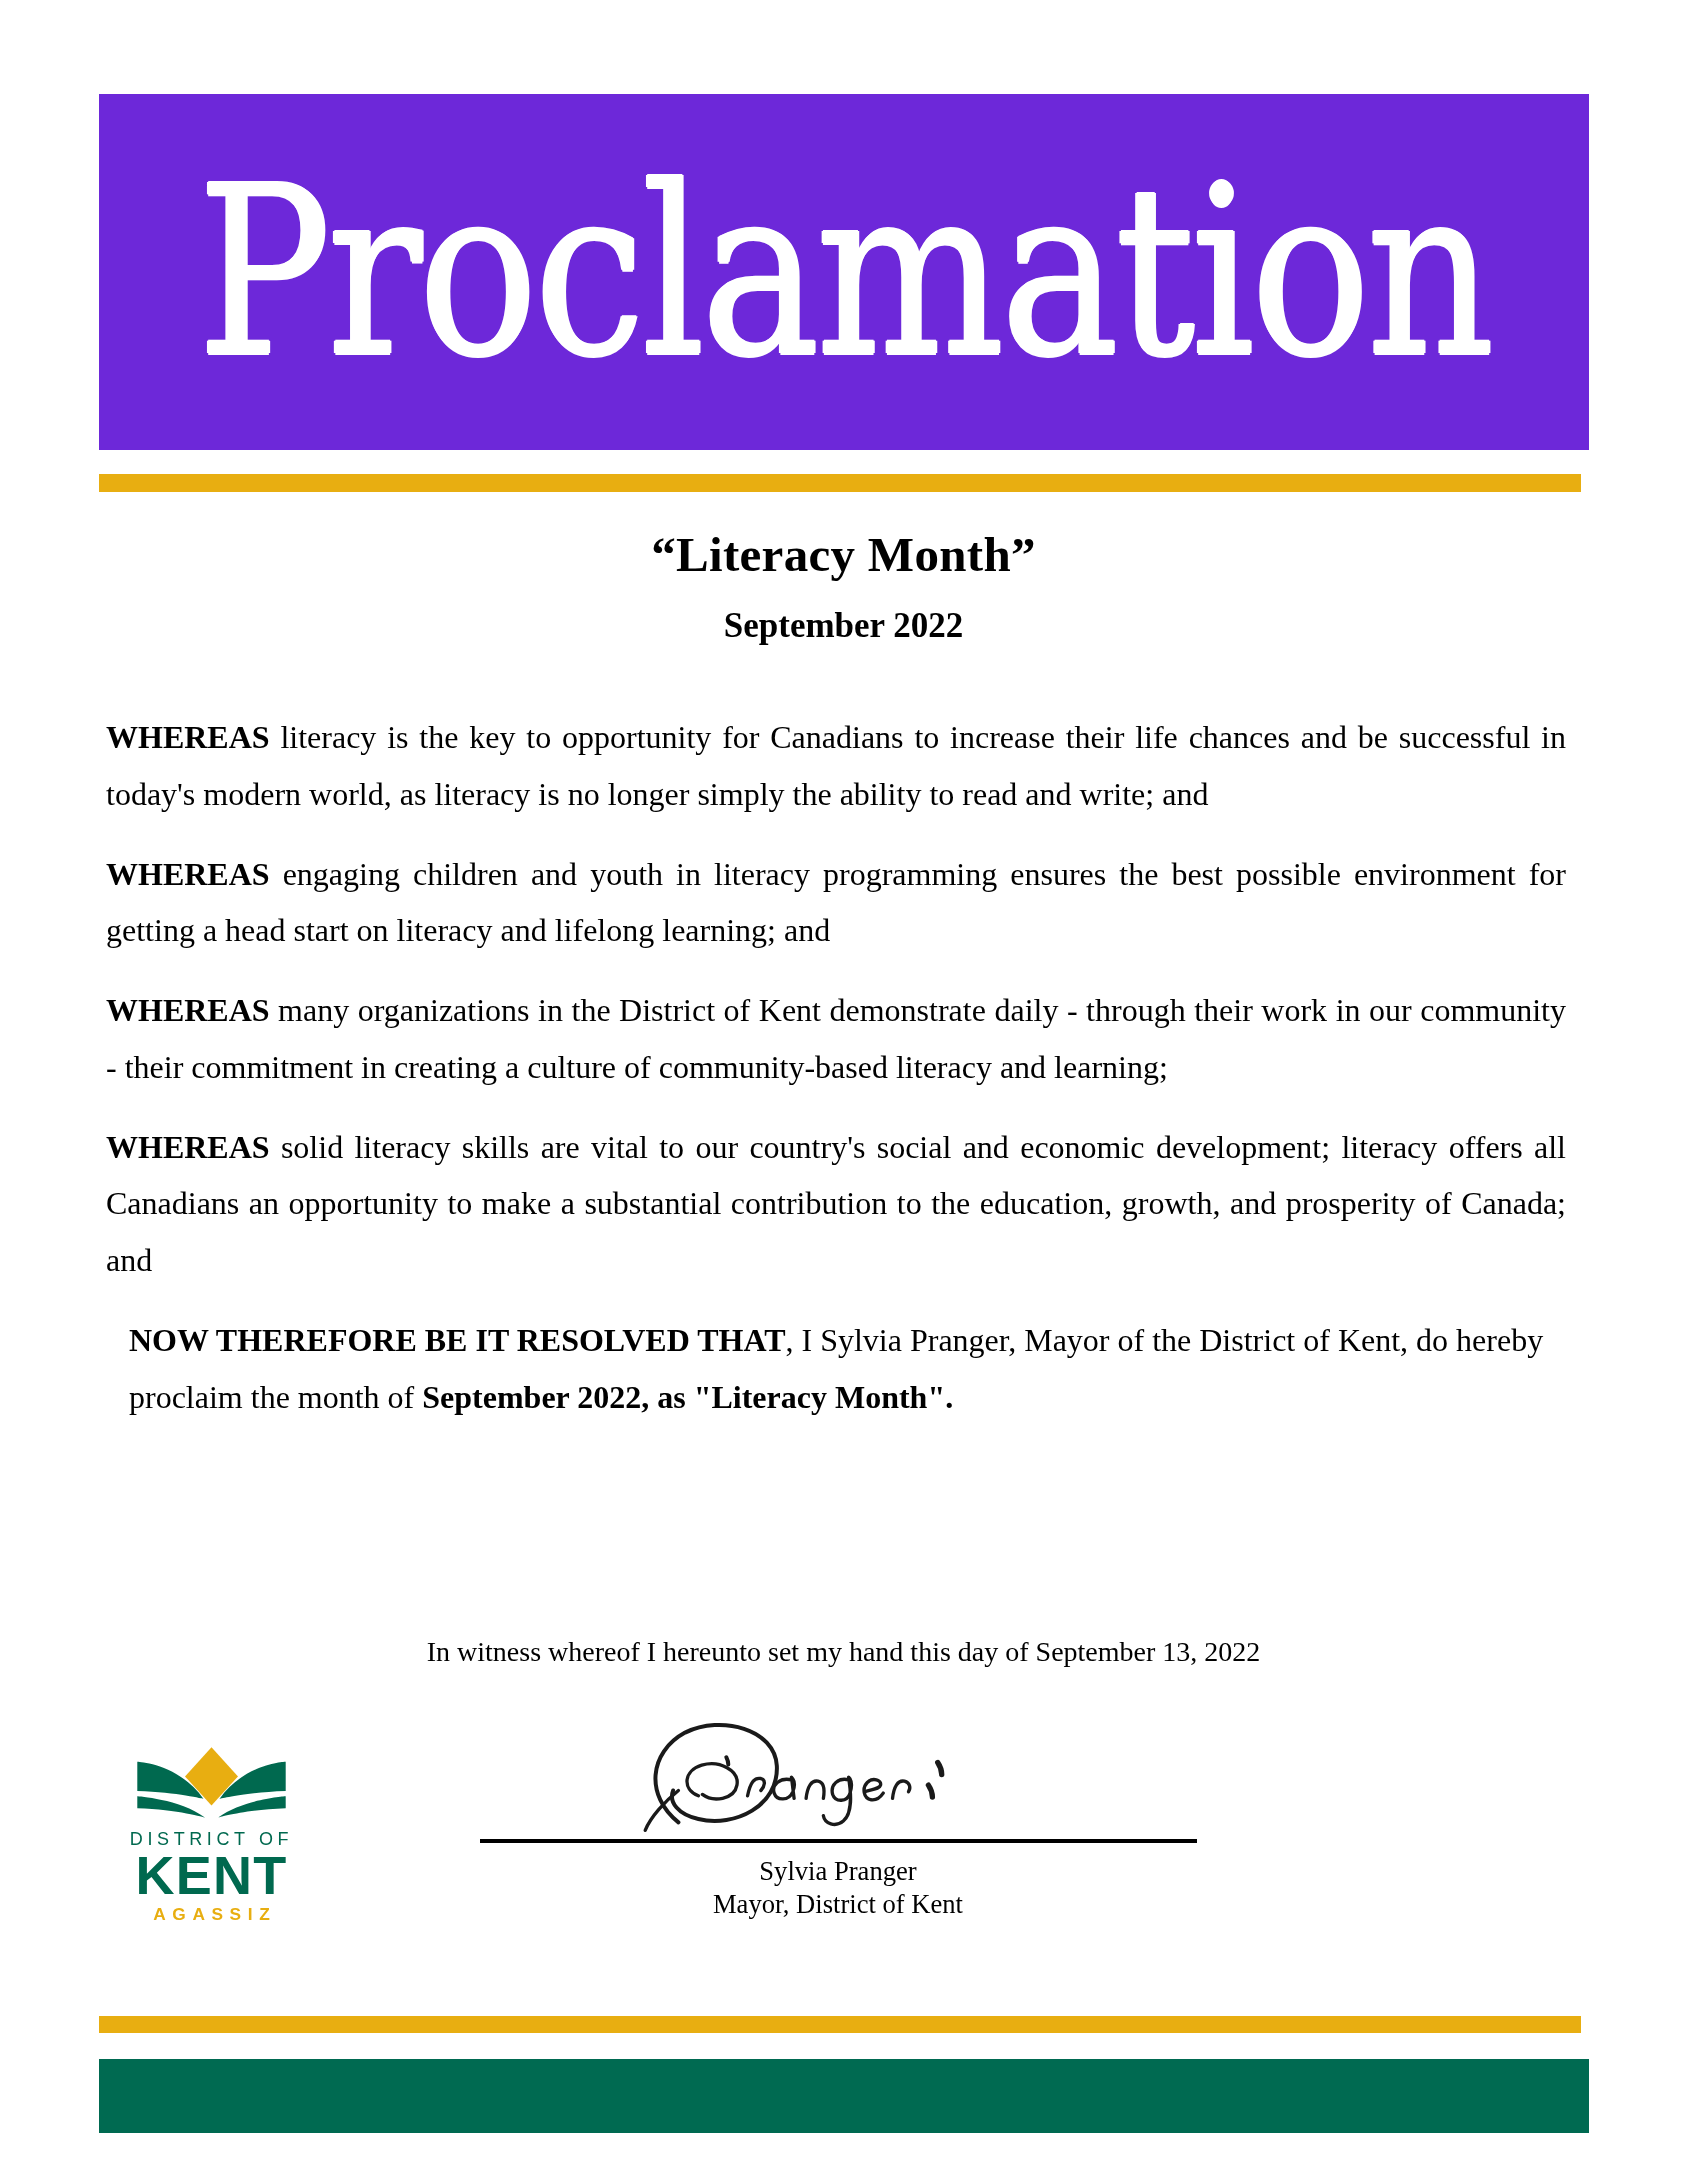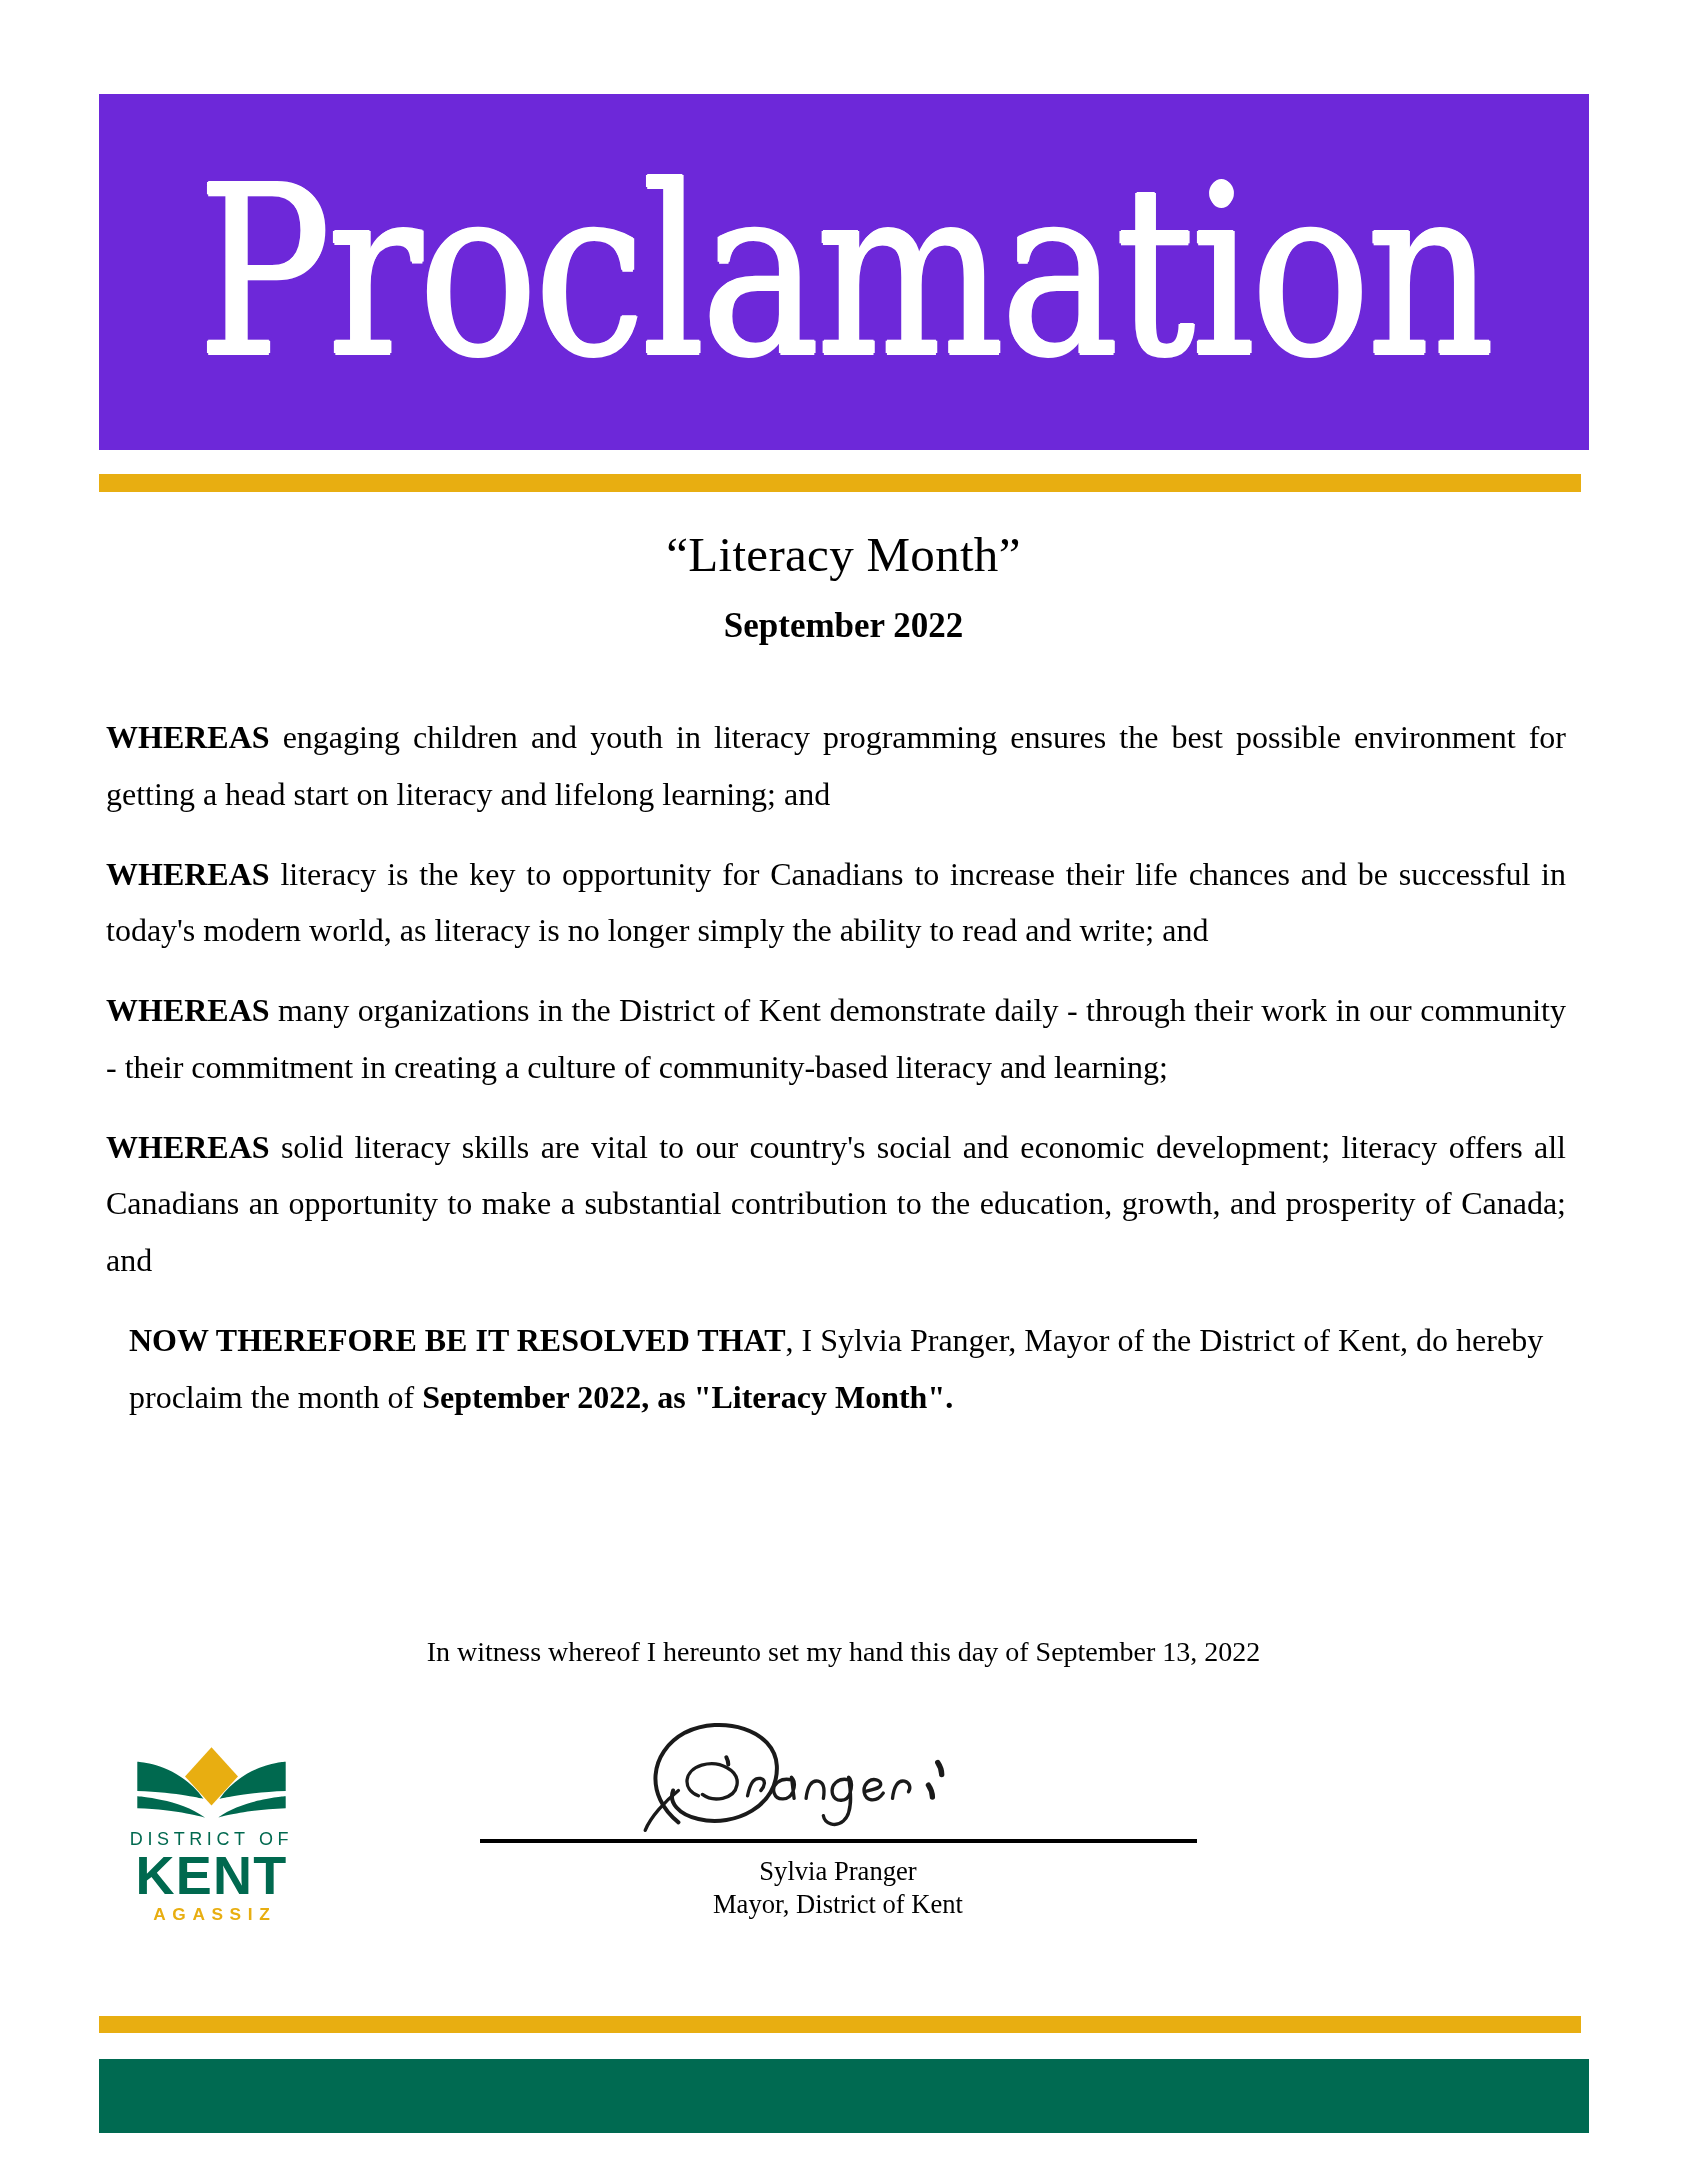--- a/index.html
+++ b/index.html
@@ -60,21 +60,21 @@
     background: #E8AE11;
   }
 
   
   .doc-title {
     position: absolute;
     left: 0;
     right: 0;
     top: 529px;
     text-align: center;
-    font-weight: normal;
+    font-weight: bold;
     font-size: 49px;
     line-height: 1.08;
     letter-spacing: 0.3px;
   }
   .doc-subtitle {
     position: absolute;
     left: 0;
     right: 0;
     top: 607px;
     text-align: center;
@@ -219,25 +219,25 @@
   </div>
 
   <div class="rule-gold-top"></div>
 
   <div class="doc-title">“Literacy Month”</div>
   <div class="doc-subtitle">September 2022</div>
 
   <div class="body-wrap">
 
     <p class="para">
+      <span class="lead">WHEREAS</span><span> literacy is the key to opportunity for Canadians to increase their life chances and be successful in today's modern world, as literacy is no longer simply the ability to read and write; and</span>
+    </p>
+
+    <p class="para">
       <span class="lead">WHEREAS</span><span> engaging children and youth in literacy programming ensures the best possible environment for getting a head start on literacy and lifelong learning; and</span>
-    </p>
-
-    <p class="para">
-      <span class="lead">WHEREAS</span><span> literacy is the key to opportunity for Canadians to increase their life chances and be successful in today's modern world, as literacy is no longer simply the ability to read and write; and</span>
     </p>
 
     <p class="para">
       <span class="lead">WHEREAS</span><span> many organizations in the District of Kent demonstrate daily - through their work in our community - their commitment in creating a culture of community-based literacy and learning;</span>
     </p>
 
     <p class="para">
       <span class="lead">WHEREAS</span><span> solid literacy skills are vital to our country's social and economic development; literacy offers all Canadians an opportunity to make a substantial contribution to the education, growth, and prosperity of Canada; and</span>
     </p>
 

